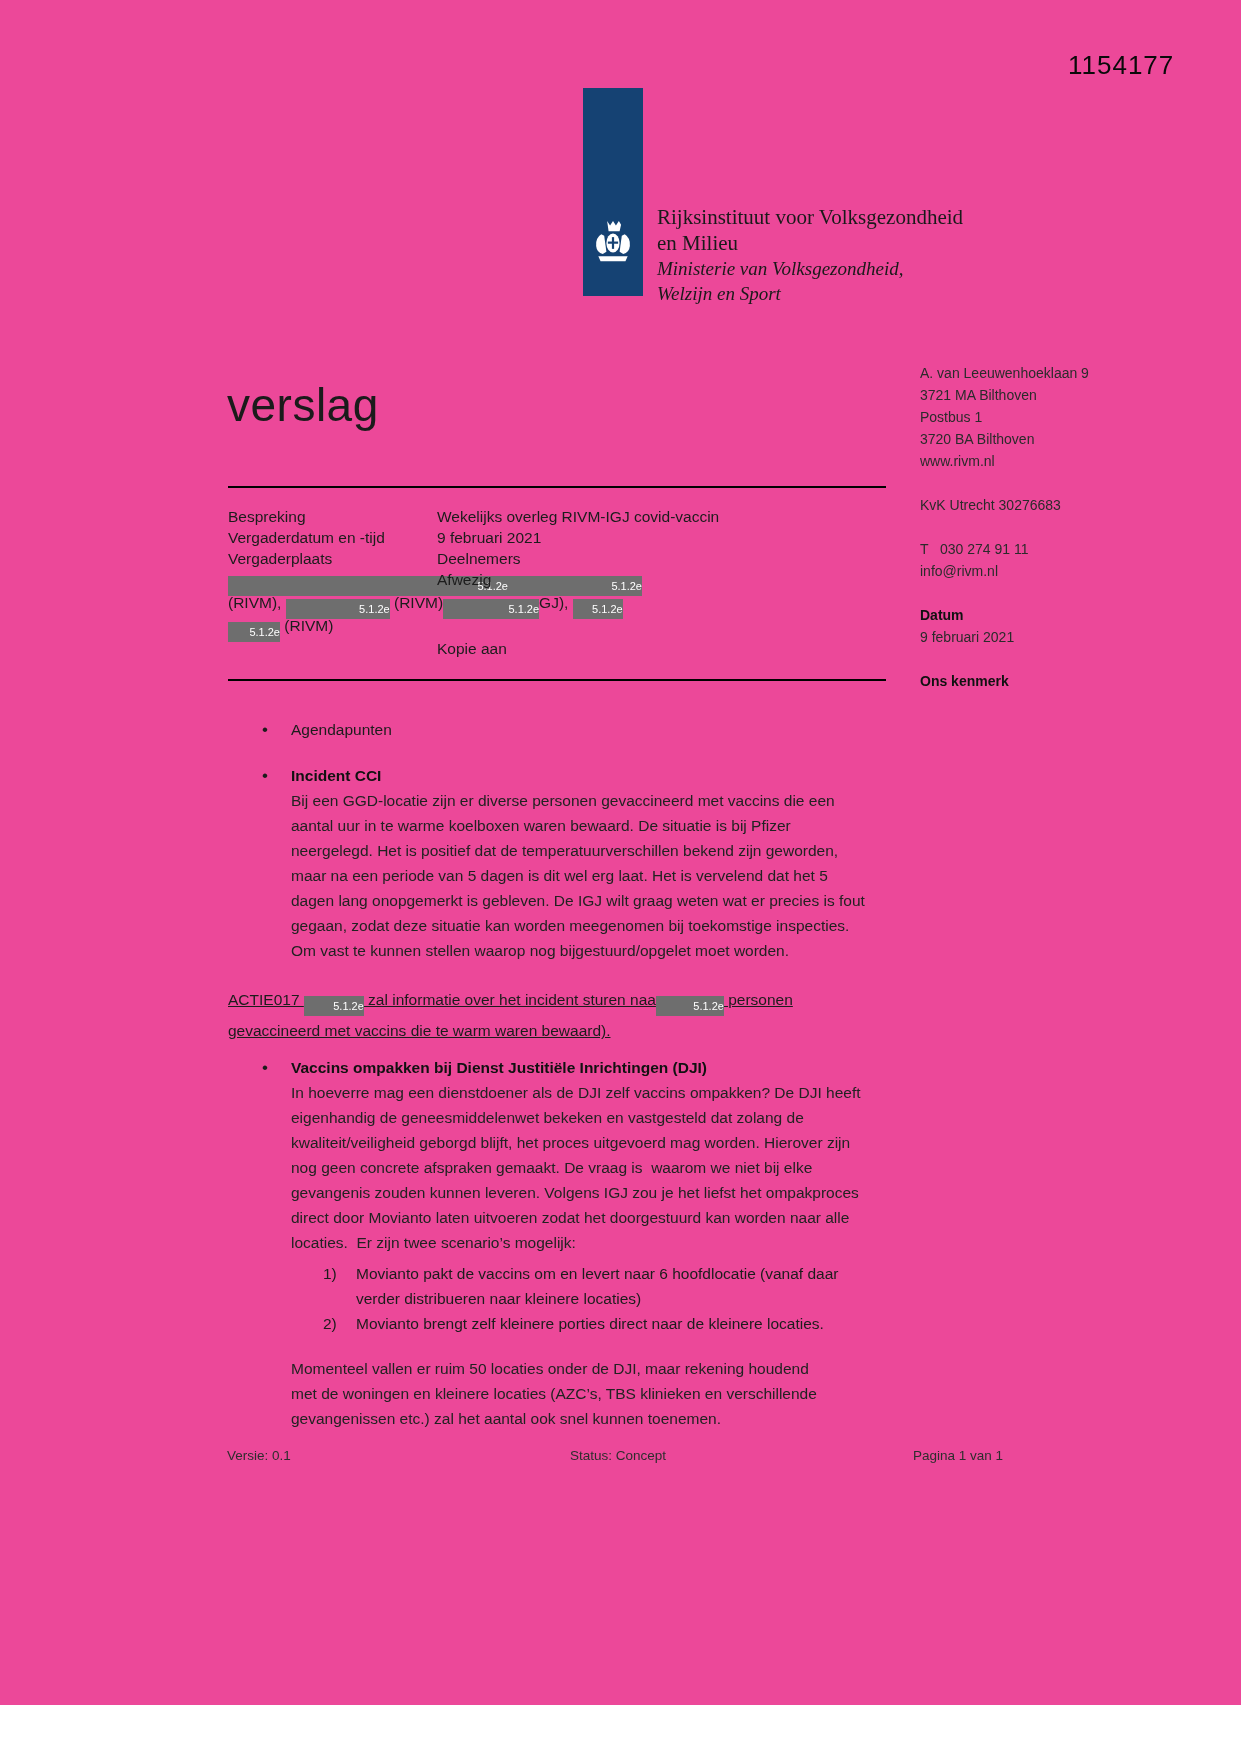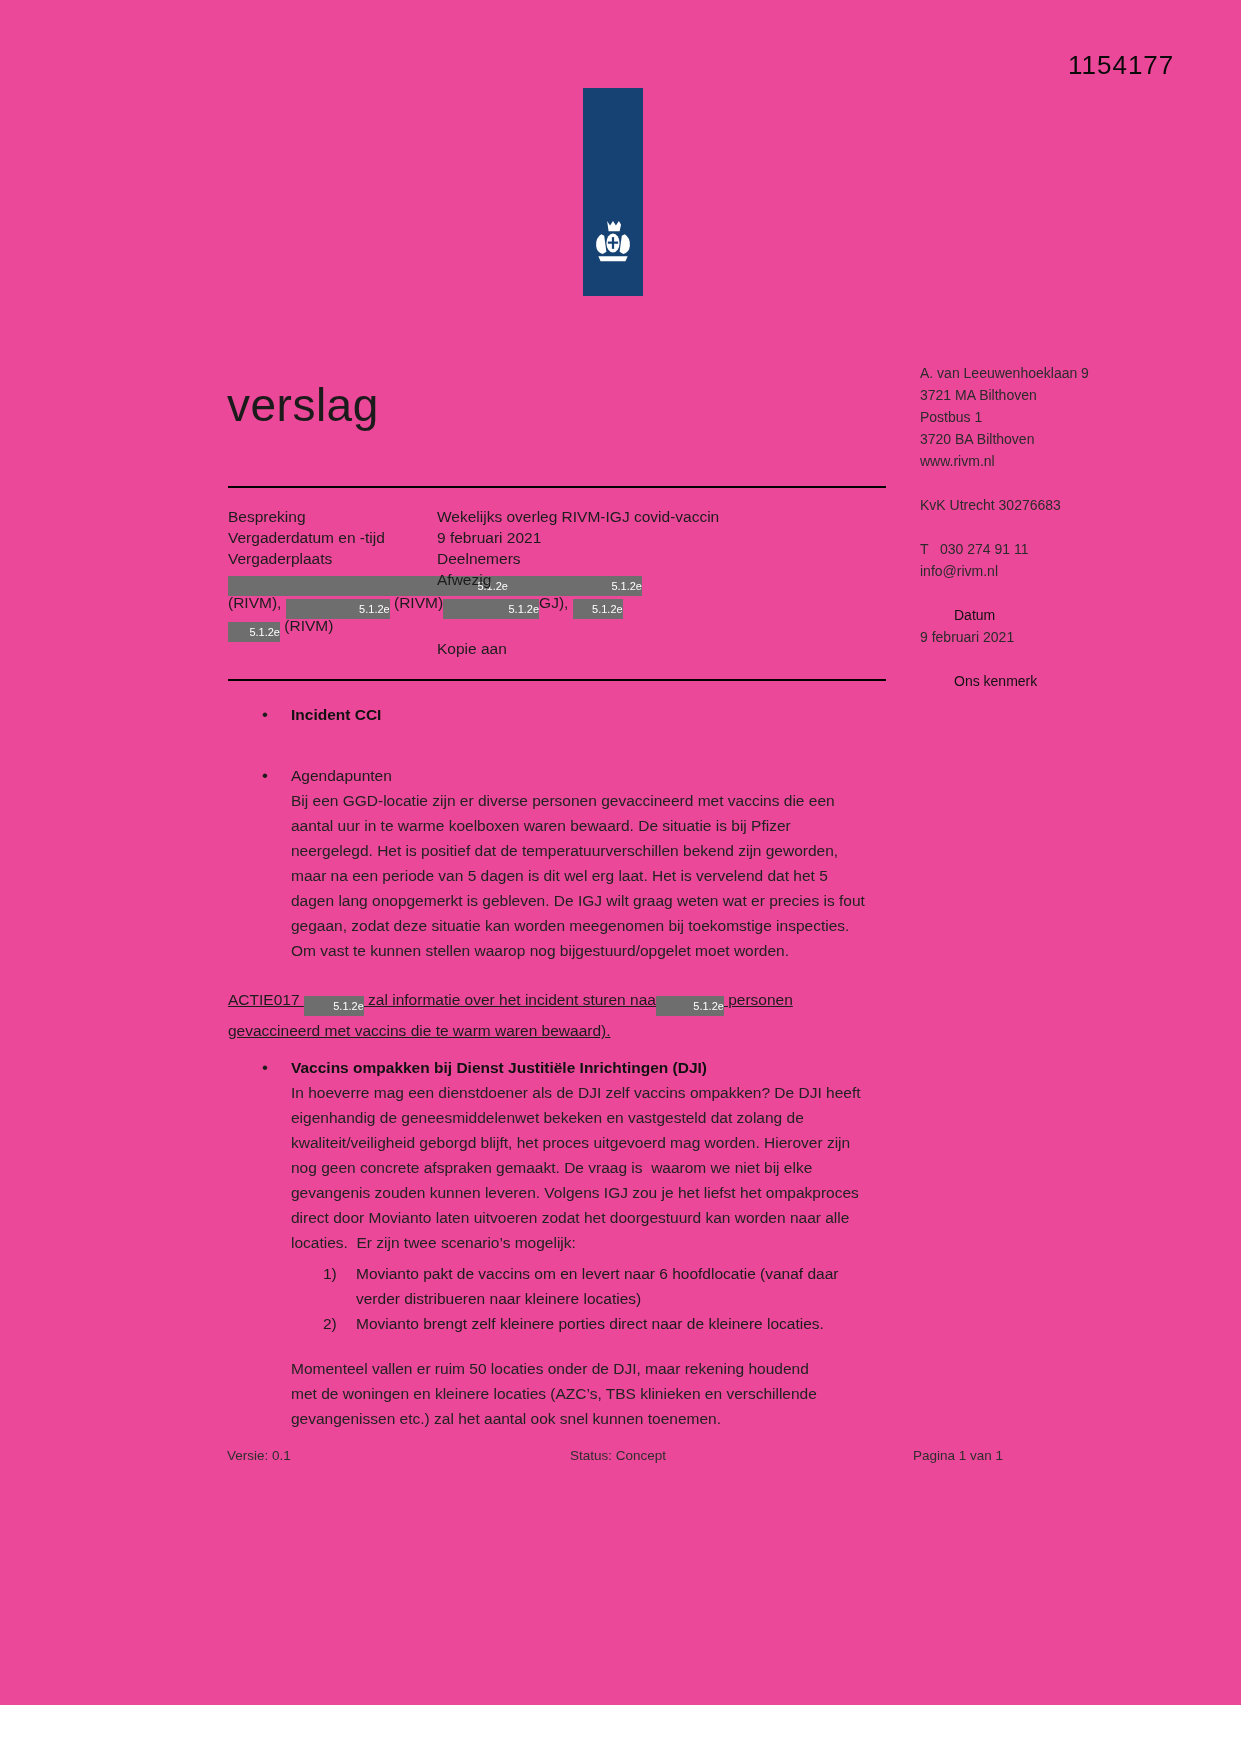--- a/index.html
+++ b/index.html
@@ -16,21 +16,21 @@
   .logo-text{margin-left:14px;padding-top:116px;}
   .org{font-family:"Liberation Serif", serif;font-size:21px;line-height:26px;color:#1a1a1a;}
   .ministry{font-family:"Liberation Serif", serif;font-style:italic;font-size:19px;line-height:25px;color:#1a1a1a;}
 
   
   .title{position:absolute;left:227px;top:378px;margin:0;font-size:46px;font-weight:400;color:#1b1b1b;letter-spacing:0.5px;}
 
   
   .sidebar{position:absolute;left:920px;top:362px;width:280px;font-size:14px;line-height:22px;color:#2b2b2b;}
   .sb-gap{height:22px;}
-  .sb-label{font-weight:400;color:#111;margin-left:34px;}
+  .sb-label{font-weight:700;color:#111;}
   .pre{white-space:pre-wrap;}
 
   
   .main{position:absolute;left:228px;top:486px;width:658px;}
   .rule{border:none;border-top:2px solid #000;margin:0;}
   .details{display:grid;grid-template-columns:209px 1fr;margin-top:18px;font-size:15.5px;}
   .details .lbl, .details .val{line-height:21px;}
   .participants .p-row{height:23px;white-space:nowrap;}
   .redact{display:inline-block;height:20px;line-height:20px;background:#6e6e6e;color:#fff;
           font-size:11px;text-align:right;vertical-align:-5px;}
@@ -78,20 +78,26 @@
           <path d="M14 20 q-8 5 -7 16 q1 9 9 11 l5 -3 -3 -22 z"></path>
           <path d="M46 20 q8 5 7 16 q-1 9 -9 11 l-5 -3 3 -22 z"></path>
           <path d="M10 50 h40 l-3 7 H13 Z"></path>
         </g>
         <g fill="#154273">
           <rect x="28.5" y="24" width="3" height="16"></rect>
           <rect x="23" y="30" width="14" height="3"></rect>
         </g>
       </svg>
     </div>
+    <div class="logo-text">
+      <div class="org">Rijksinstituut voor Volksgezondheid</div>
+      <div class="org">en Milieu</div>
+      <div class="ministry">Ministerie van Volksgezondheid,</div>
+      <div class="ministry">Welzijn en Sport</div>
+    </div>
   </div>
 
   <h1 class="title">verslag</h1>
 
   <aside class="sidebar">
     <div>A. van Leeuwenhoeklaan 9</div>
     <div>3721 MA Bilthoven</div>
     <div>Postbus 1</div>
     <div>3720 BA Bilthoven</div>
     <div>www.rivm.nl</div>
@@ -123,26 +129,26 @@
         <div class="p-row"><span class="redact" style="width: 52px;">5.1.2e</span><span class="seg"> (RIVM)</span></div>
       </div>
       <div class="lbl">Afwezig</div>
       <div class="val"></div>
       <div class="lbl">Kopie aan</div>
       <div class="val"></div>
     </div>
 
     <hr class="rule" style="margin-top:20px;">
 
+    <div class="bullet-item agenda">
+      <span>Agendapunten</span>
+    </div>
+
     <div class="bullet-item mt-incident">
       <span class="strong">Incident CCI</span>
-    </div>
-
-    <div class="bullet-item agenda">
-      <span>Agendapunten</span>
     </div>
     <p class="body-text">Bij een GGD-locatie zijn er diverse personen gevaccineerd met vaccins die een
 aantal uur in te warme koelboxen waren bewaard. De situatie is bij Pfizer
 neergelegd. Het is positief dat de temperatuurverschillen bekend zijn geworden,
 maar na een periode van 5 dagen is dit wel erg laat. Het is vervelend dat het 5
 dagen lang onopgemerkt is gebleven. De IGJ wilt graag weten wat er precies is fout
 gegaan, zodat deze situatie kan worden meegenomen bij toekomstige inspecties.
 Om vast te kunnen stellen waarop nog bijgestuurd/opgelet moet worden.</p>
 
     <div class="actie">

